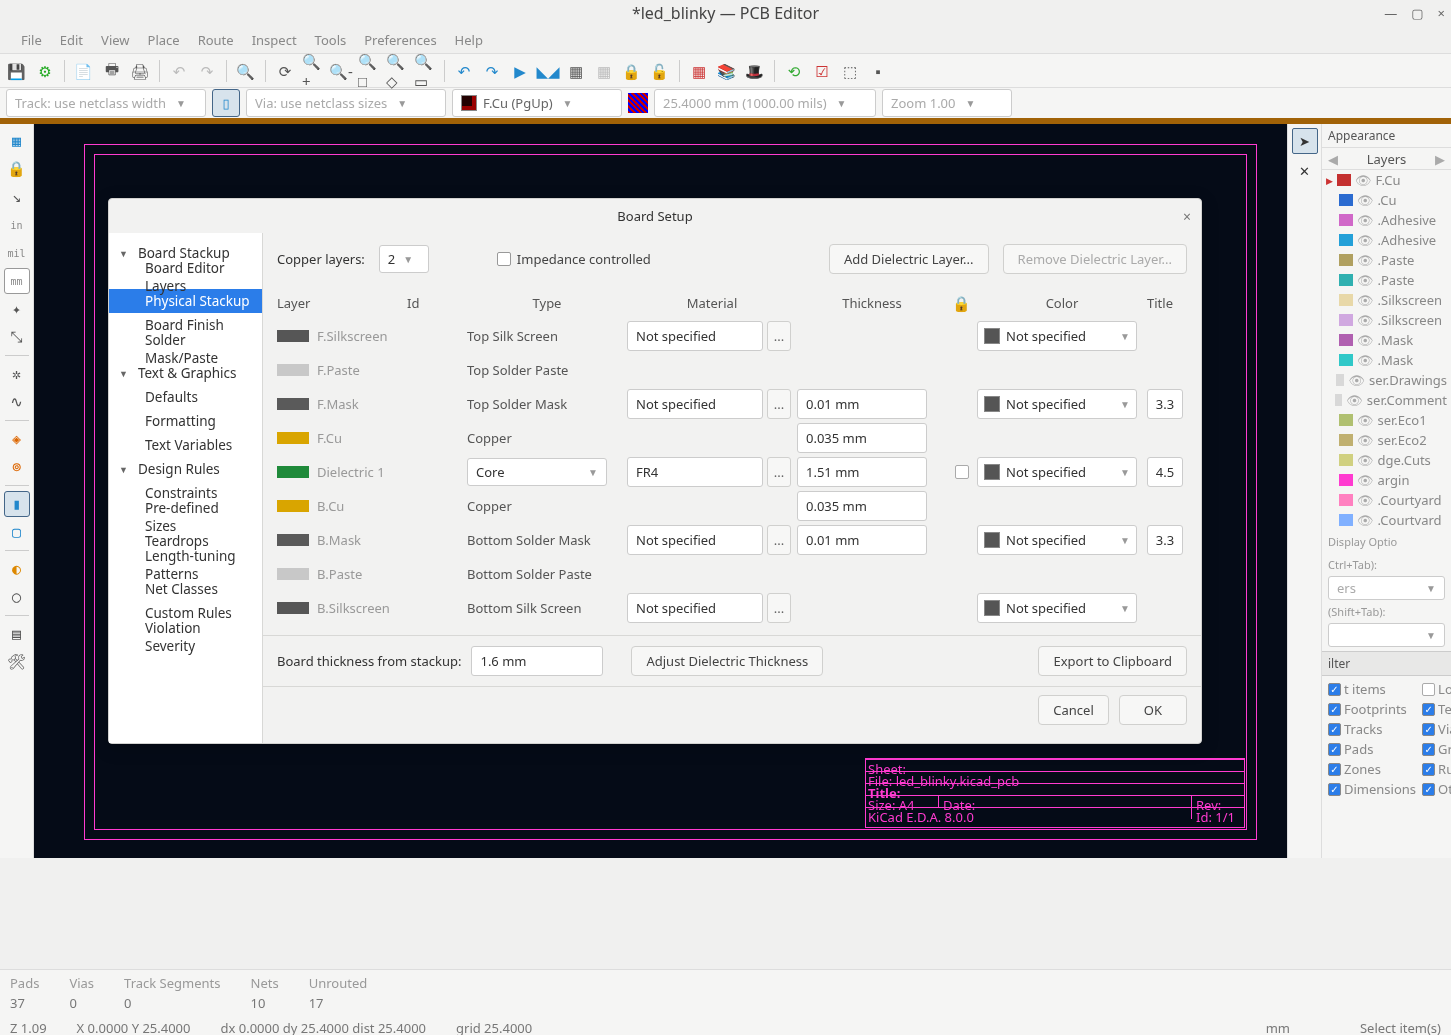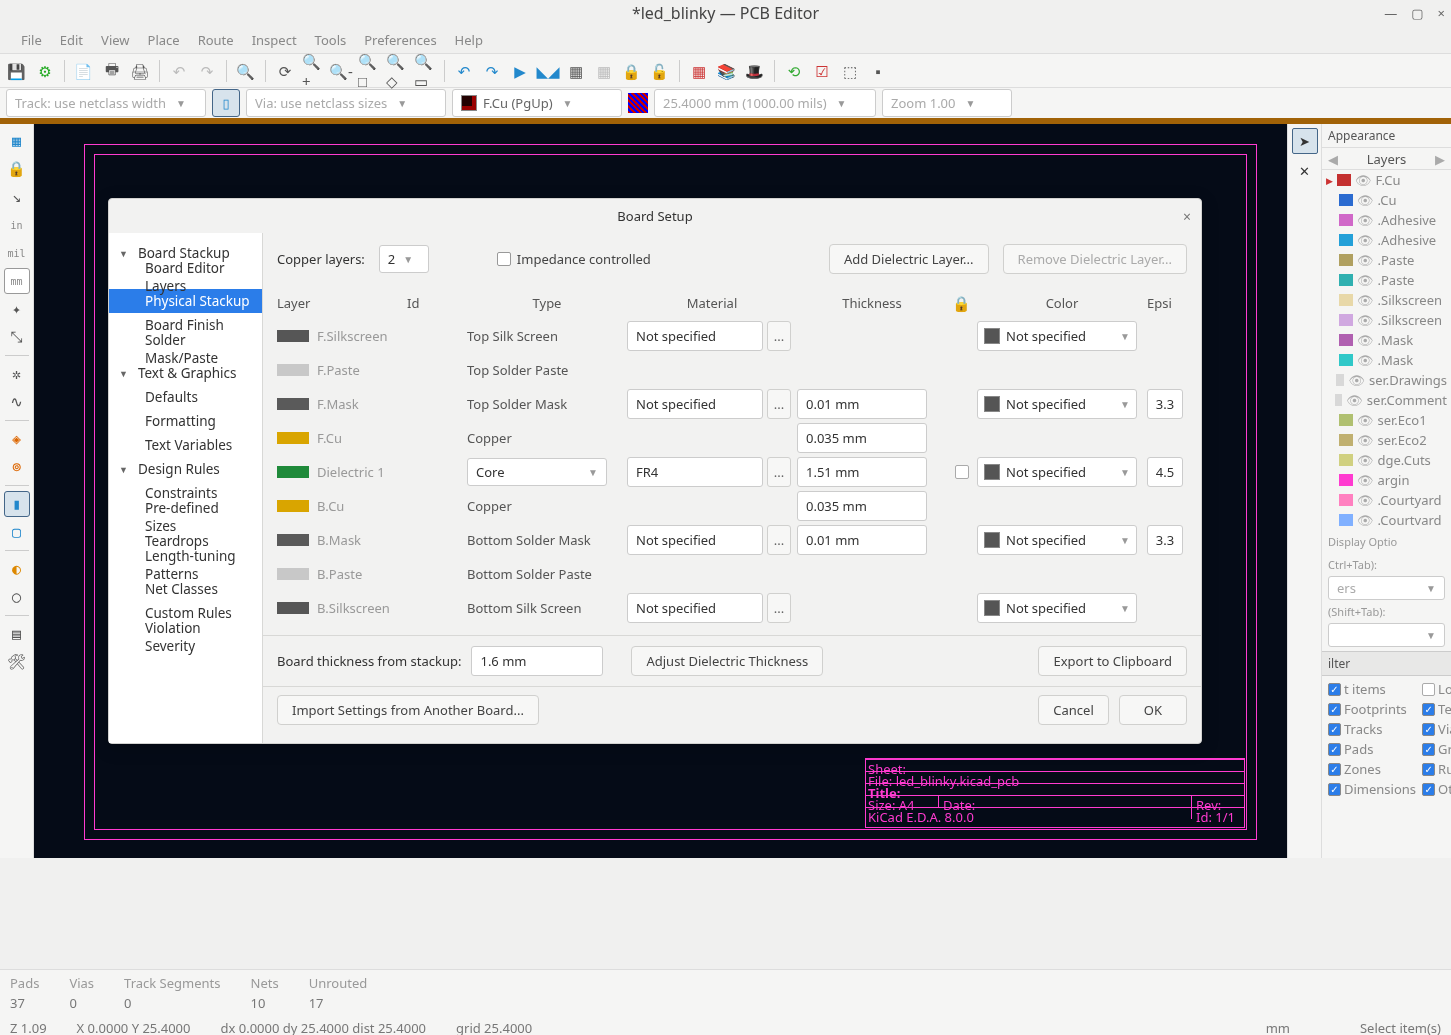--- a/index.html
+++ b/index.html
@@ -562,21 +562,21 @@
       <div class="table-hdr">
         <div>Layer</div>
         <div>Id</div>
         <div style="justify-content:center">Type</div>
         <div style="justify-content:center">Material</div>
         <div style="justify-content:center">Thickness</div>
         <div style="justify-content:center">
             <span class="lockicon">🔒</span>
           </div>
         <div style="justify-content:center">Color</div>
-        <div>Epsi</div>
+        <div>Title</div>
       </div>
 
       <div id="stack-body">
           <div class="stackrow">
             <div class="lyname">
               <span class="lysw sw-fsilk"></span>
               <span>F.Silkscreen</span>
             </div>
             <div></div>
             <div class="type">Top Silk Screen</div>
@@ -769,23 +769,20 @@
         <div style="width:8px"></div>
         <div class="graybtn">
             <span>Adjust Dielectric Thickness</span>
           </div>
         <div class="spacer"></div>
         <div class="graybtn">
             <span>Export to Clipboard</span>
           </div>
       </div>
       <div class="dlg-bottom-row2" style="margin:0 -14px;padding:8px 14px;border-top:1px solid #d8d8d6">
-        <div class="graybtn">
-            <span>Import Settings from Another Board...</span>
-          </div>
         <div class="spacer"></div>
         <div class="graybtn">
             <span>Cancel</span>
           </div>
         <div class="graybtn" style="padding:0 24px">
             <span>OK</span>
           </div>
       </div>
     </div>
   </div>

